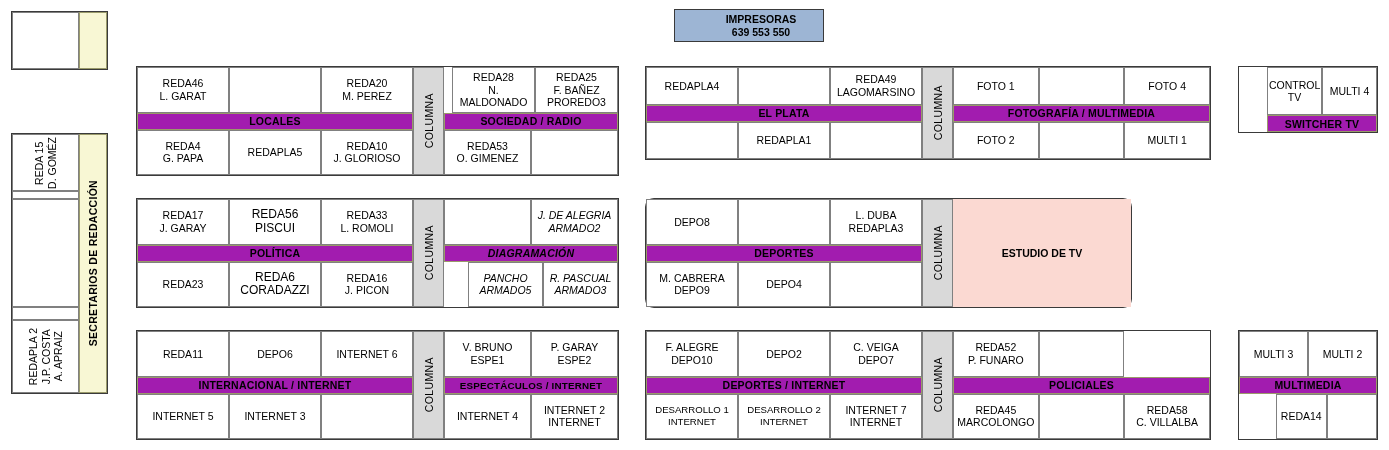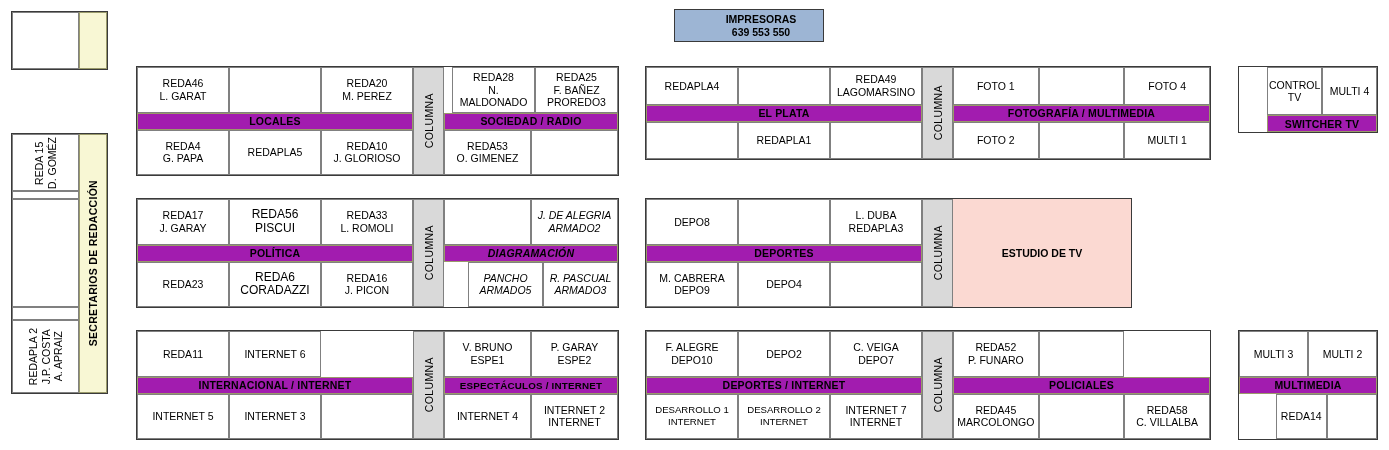--- a/index.html
+++ b/index.html
@@ -303,21 +303,21 @@
           </div>
         <div class="cell">
             <div class="t">R. PASCUAL
 ARMADO3</div>
           </div>
       </div>
     </div>
   </div>
 </div>
 
-<div class="blk" style="left:645px;top:198px;width:487px;height:110px;">
+<div class="blk" style="left:645px;top:198px;width:487px;height:110px;border-radius:9px;">
   <div class="grid" style="grid-template-columns:276px 31px 1fr;">
 
     <div style="display:grid;grid-template-rows:1fr 17px 1fr;">
       <div style="display:grid;grid-template-columns:repeat(3,1fr);">
         <div class="cell">
             <div class="t">DEPO8</div>
           </div>
         <div class="cell">
             <div class="t"></div>
           </div>
@@ -353,20 +353,23 @@
   </div>
 </div>
 
 <div class="blk" style="left:136px;top:330px;width:483px;height:110px;">
   <div class="grid" style="grid-template-columns:276px 31px 1fr;">
 
     <div style="display:grid;grid-template-rows:1fr 17px 1fr;">
       <div style="display:grid;grid-template-columns:repeat(3,1fr);">
         <div class="cell">
             <div class="t">REDA11</div>
+          </div>
+        <div class="cell">
+            <div class="t">DEPO6</div>
           </div>
         <div class="cell">
             <div class="t">INTERNET 6</div>
           </div>
       </div>
       <div class="band">
           <span>INTERNACIONAL / INTERNET</span>
         </div>
       <div style="display:grid;grid-template-columns:repeat(3,1fr);">
         <div class="cell">

